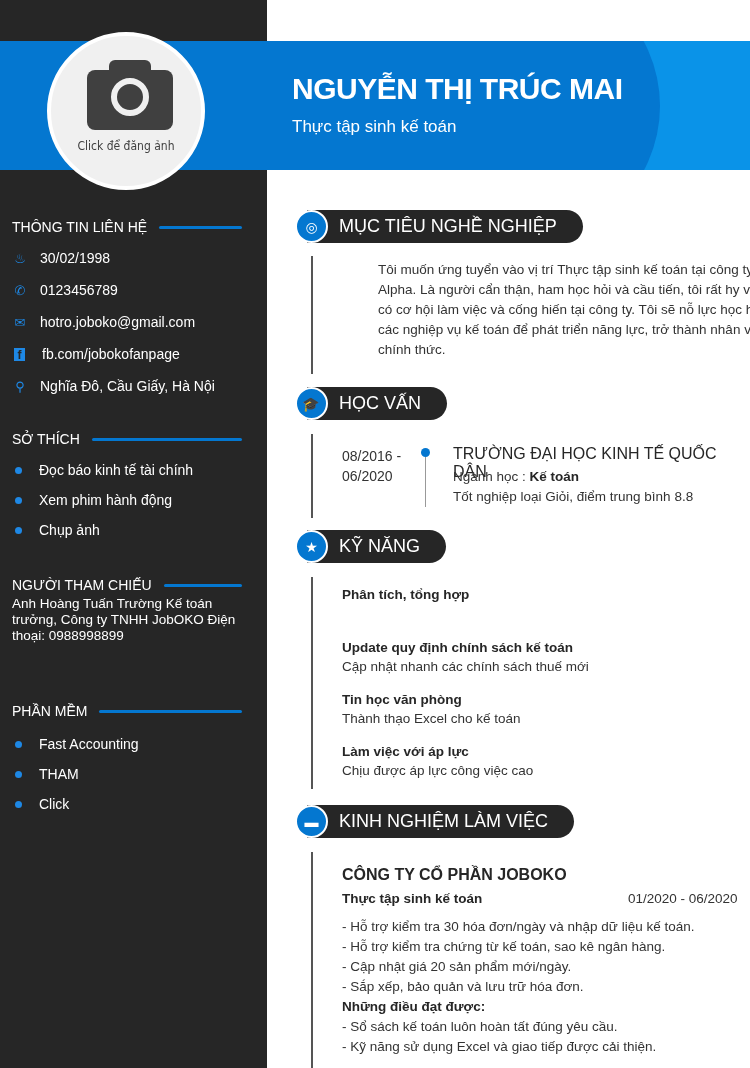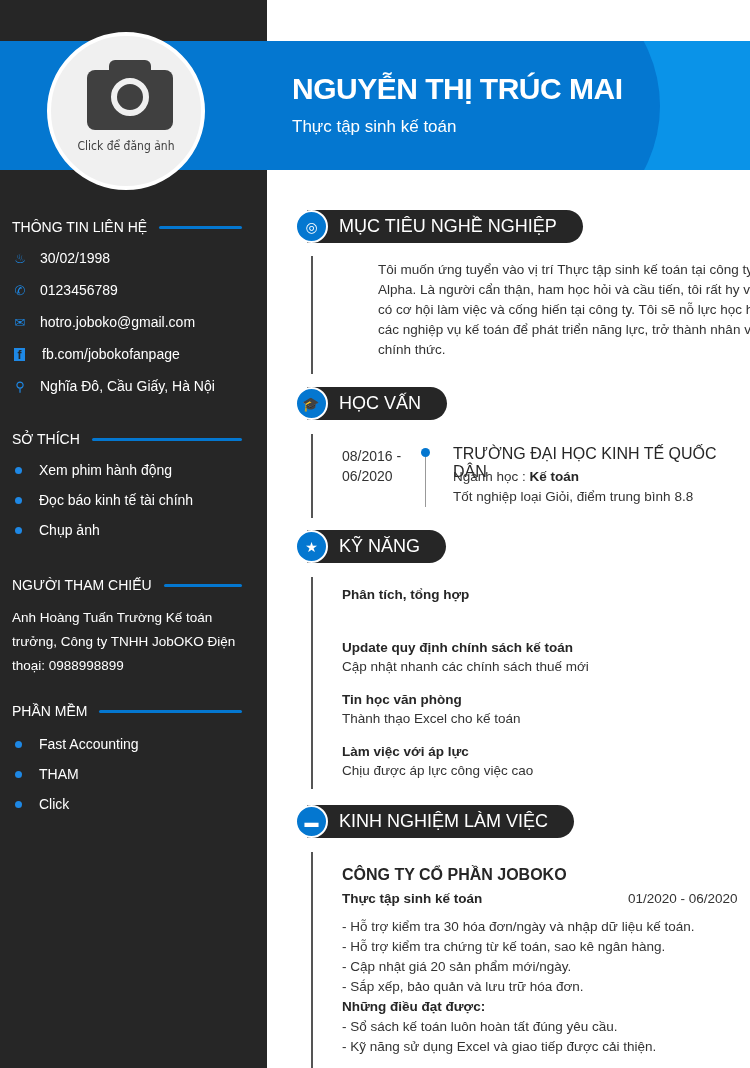--- a/index.html
+++ b/index.html
@@ -23,21 +23,21 @@
   .name { position: absolute; left: 292px; top: 72px; font-size: 30px; font-weight: bold; color: #ffffff; letter-spacing: -0.5px; }
   .title { position: absolute; left: 292px; top: 117px; font-size: 17px; color: #ffffff; }
 
   .sb-section { position: absolute; left: 12px; width: 230px; }
   .sb-head { display: flex; align-items: center; font-size: 14px; color: #ffffff; height: 22px; }
   .sb-head .line { flex: 1; height: 3px; background: #0477d0; margin-left: 12px; border-radius: 2px; }
   .contact-item { display: flex; align-items: center; height: 32px; font-size: 14px; color: #ffffff; }
   .contact-item .ic { width: 16px; margin-right: 12px; color: #1e88e5; font-size: 13px; text-align: center; }
   .bullet-item { display: flex; align-items: center; height: 30px; font-size: 14px; color: #ffffff; }
   .bullet-item .dot { width: 7px; height: 7px; border-radius: 50%; background: #1e88e5; margin: 0 17px 0 3px; }
-  .ref-text { font-size: 13.5px; color: #ffffff; line-height: 24px; margin-top: 10px; }
+  .ref-text { font-size: 13.5px; color: #ffffff; line-height: 16px; }
 
   .sec-head { position: absolute; left: 295px; height: 33px; display: flex; align-items: center; }
   .sec-head .pill { position: absolute; left: 12px; top: 0; height: 33px; background: #262626; border-radius: 0 17px 17px 0; padding-left: 32px; padding-right: 26px; display: flex; align-items: center; font-size: 18px; color: #ffffff; white-space: nowrap; }
   .sec-head .circ { position: absolute; left: 0; top: 0; width: 33px; height: 33px; border-radius: 50%; background: #0477d0; border: 2px solid #ffffff; z-index: 2; display: flex; align-items: center; justify-content: center; color: #ffffff; font-size: 14px; }
   .vline { position: absolute; left: 311px; width: 2px; background: #555555; }
 
   .para { position: absolute; left: 342px; width: 395px; font-size: 13.5px; line-height: 20px; color: #333333; }
   .edu-date { position: absolute; left: 342px; top: 446px; font-size: 14px; line-height: 20px; color: #333333; width: 70px; }
   .edu-dot { position: absolute; left: 421px; top: 448px; width: 9px; height: 9px; border-radius: 50%; background: #0477d0; }
   .edu-line { position: absolute; left: 425px; top: 457px; width: 1px; height: 50px; background: #999999; }
@@ -109,25 +109,25 @@
 </div>
 
 <div class="sb-section" style="top:428px;">
   <div class="sb-head">
       <span>SỞ THÍCH</span>
       <span class="line"></span>
     </div>
   <div style="margin-top:5px;">
     <div class="bullet-item">
         <span class="dot"></span>
+        <span>Đọc báo kinh tế tài chính</span>
+      </div>
+    <div class="bullet-item">
+        <span class="dot"></span>
         <span>Xem phim hành động</span>
-      </div>
-    <div class="bullet-item">
-        <span class="dot"></span>
-        <span>Đọc báo kinh tế tài chính</span>
       </div>
     <div class="bullet-item">
         <span class="dot"></span>
         <span>Chụp ảnh</span>
       </div>
   </div>
 </div>
 
 <div class="sb-section" style="top:574px;">
   <div class="sb-head">

